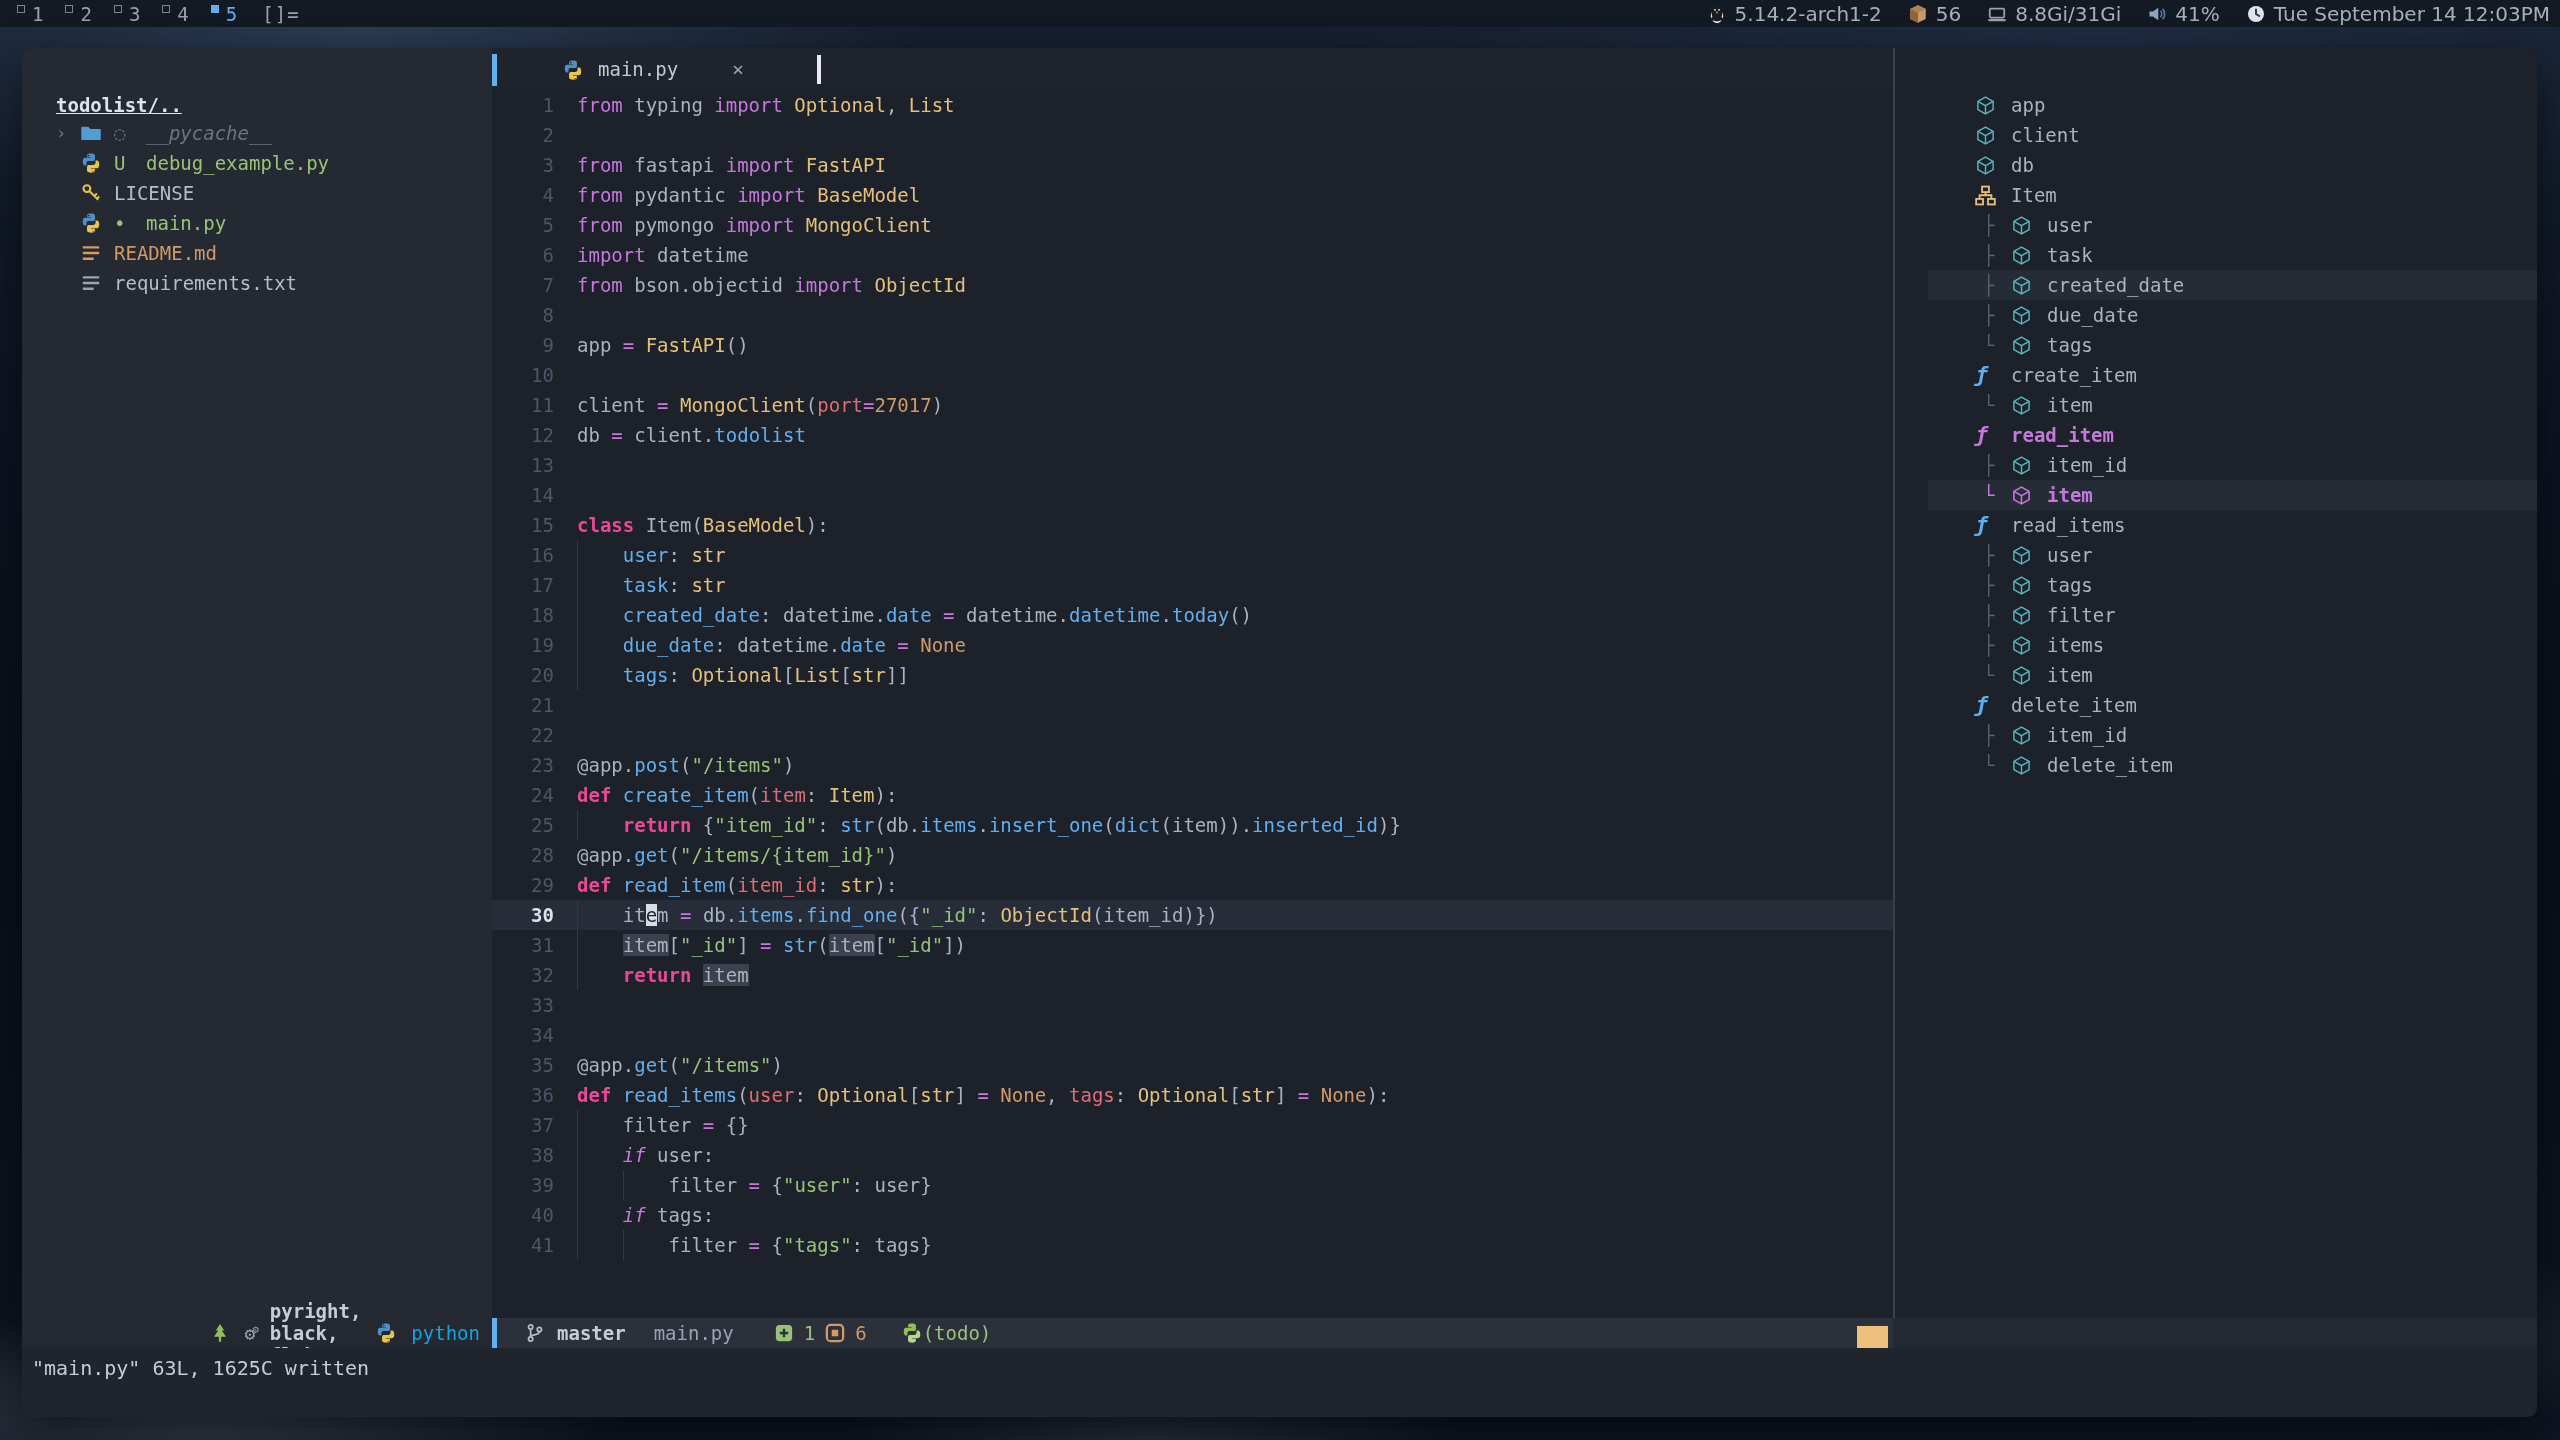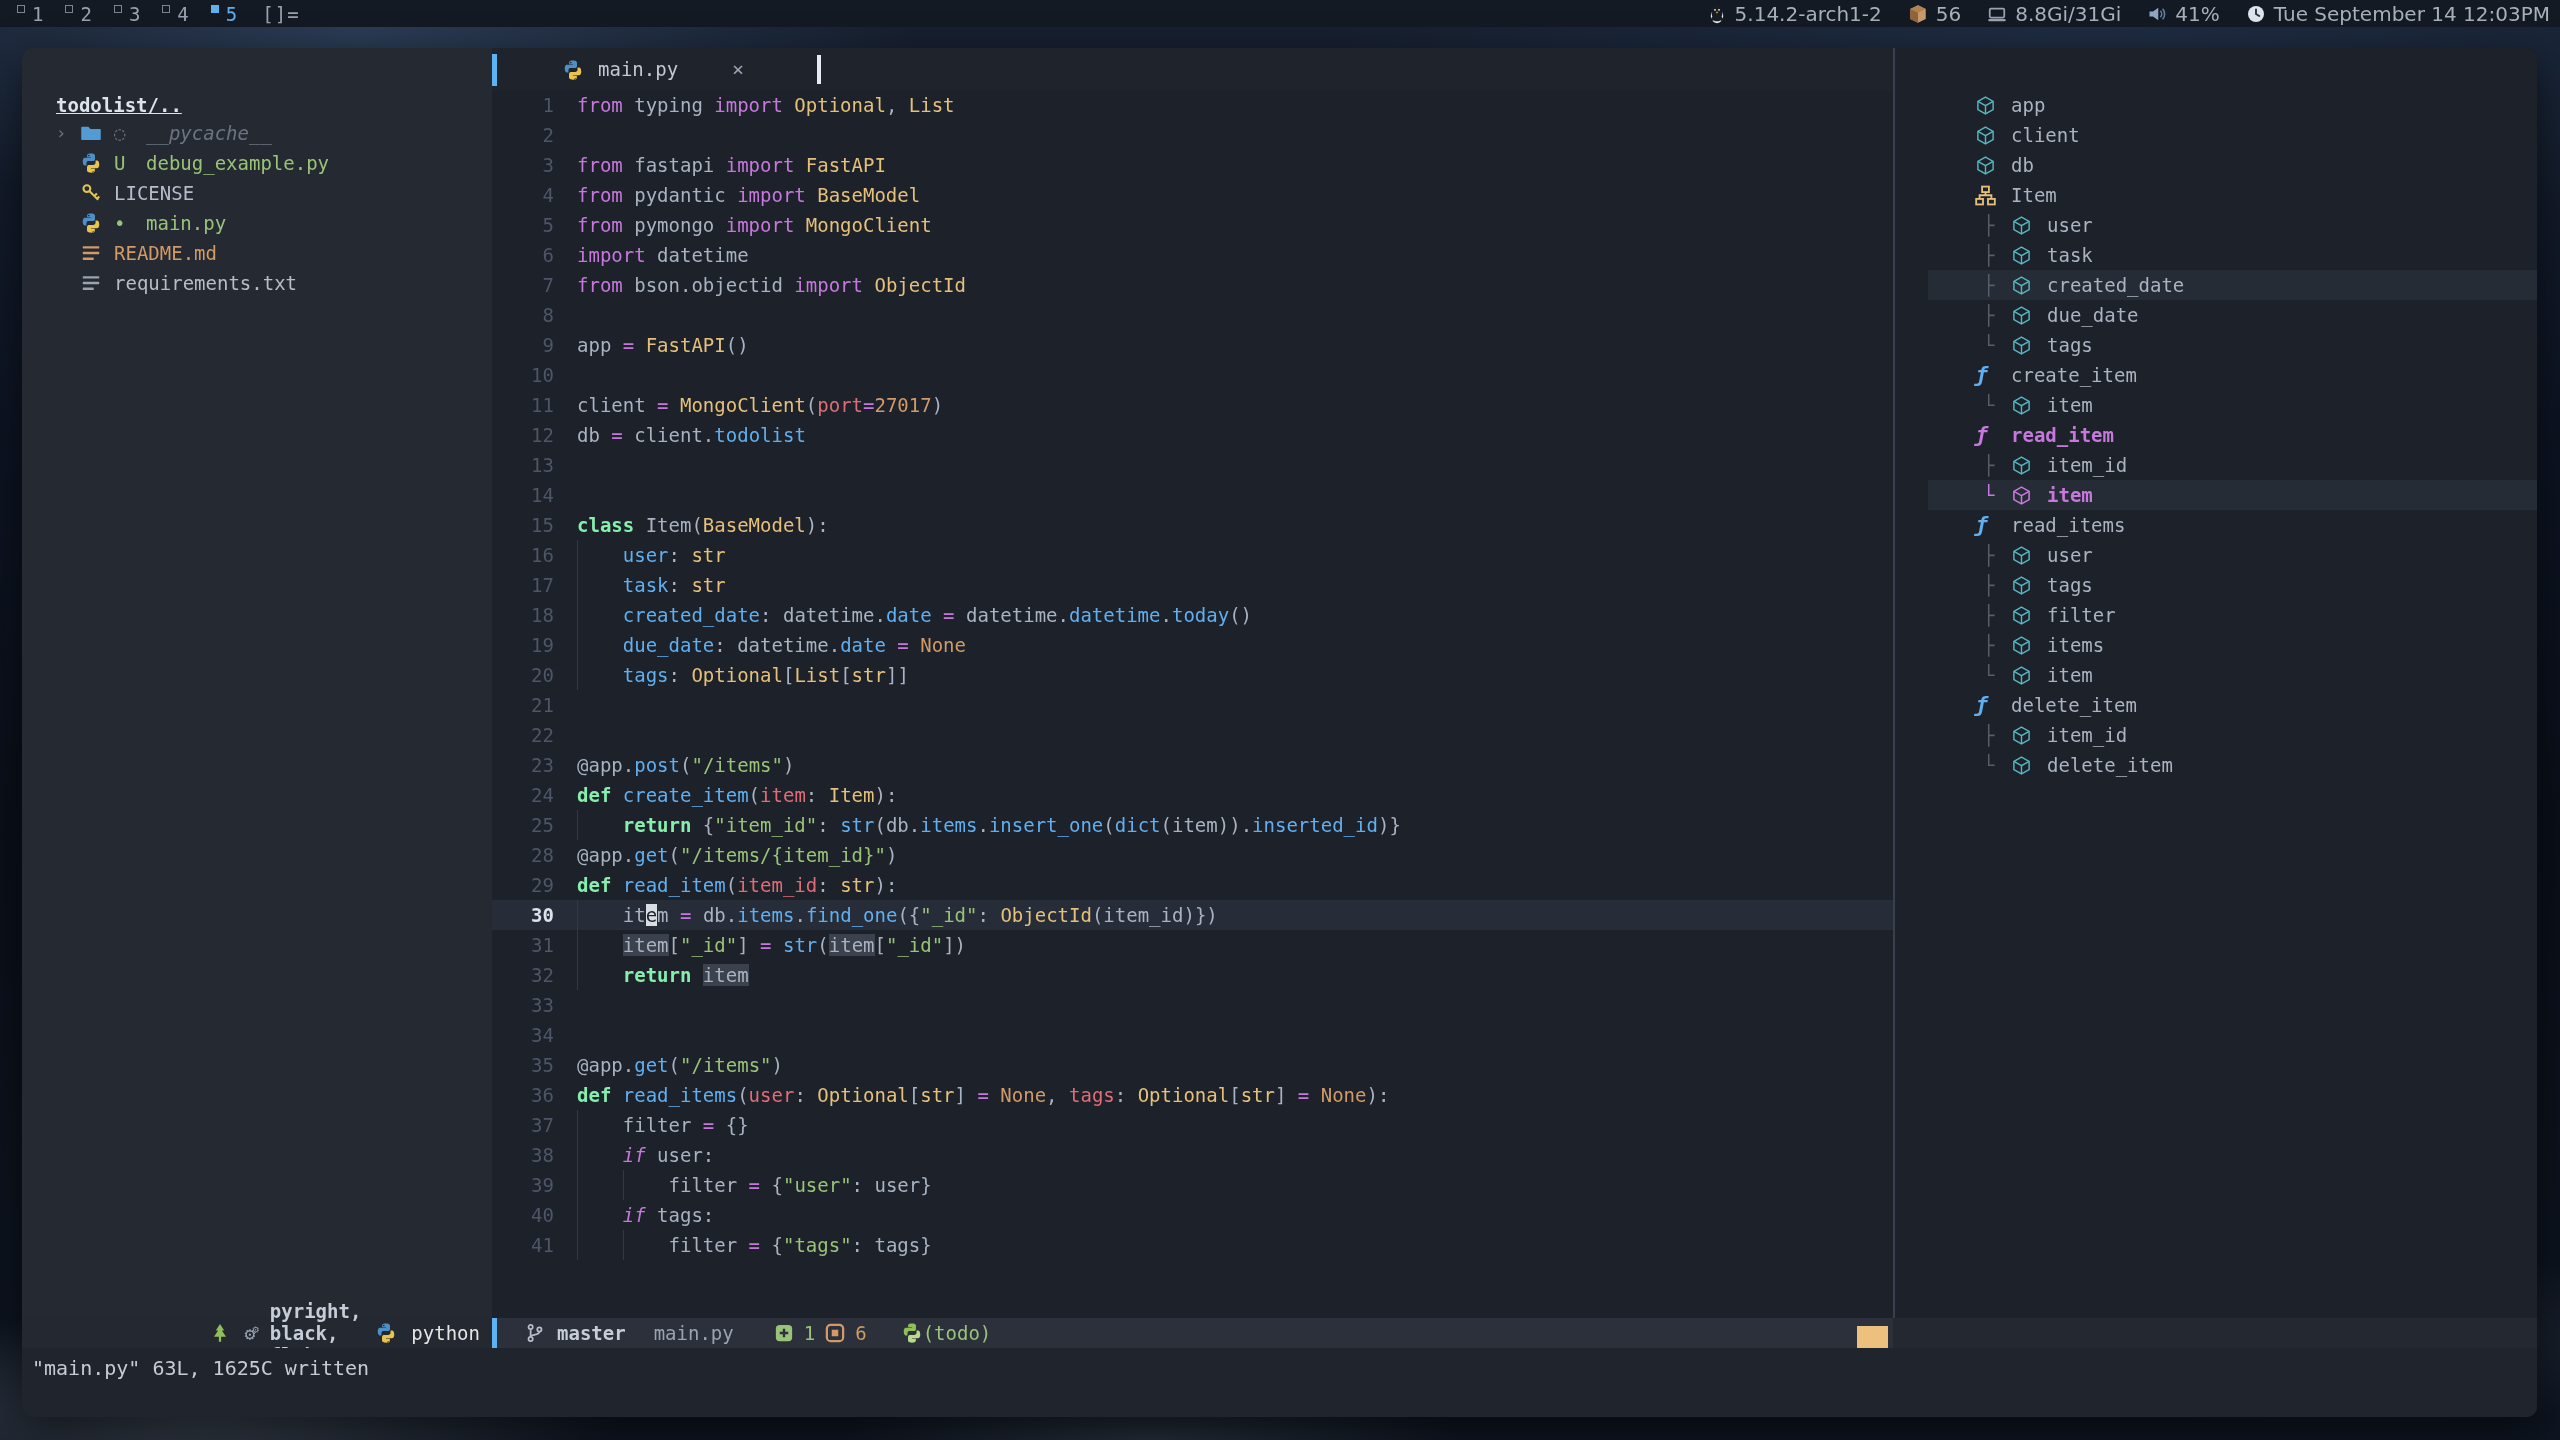--- a/index.html
+++ b/index.html
@@ -58,21 +58,21 @@
   .tab-close { margin-left:40px; color:#9aa3b2; font-size:20px; cursor:pointer; }
   .tab-caret { position:absolute; left:325px; top:7px; width:4px; height:29px; background:#e8ecf2; }
   .code { position:absolute; left:0; top:42px; width:100%; }
   .cl { display:flex; height:30px; line-height:30px; position:relative; }
   .cl .gut { width:62px; text-align:right; color:#4d5668; flex:none; }
   .cl .txt { position:relative; padding-left:23px; white-space:pre; flex:1; }
   .cl.cur { background:#262d38; }
   .cl.cur .gut { color:#dde2ea; font-weight:bold; }
   .guide { position:absolute; top:0; width:1px; height:30px; background:#323945; }
   .c-pl { color:#a9b2c0; } .c-kw { color:#c678dd; }
-  .c-kwb { color:#86efac; font-weight:bold; } .c-kwi { color:#c678dd; font-style:italic; }
+  .c-kwb { color:#ec4899; font-weight:bold; } .c-kwi { color:#c678dd; font-style:italic; }
   .c-ty { color:#e5c07b; } .c-fn { color:#61afef; } .c-str { color:#98c379; }
   .c-num { color:#d19a66; } .c-param { color:#e06c75; } .c-op { color:#c678dd; }
   .c-hl { color:#a9b2c0; background:#3b414d; }
   .c-cursor { color:#1c212a; background:#d9dde4; }
   
   .vsep { position:absolute; left:1871px; top:0; width:2px; height:1270px; background:#39404d; }
   .outline { position:absolute; left:1873px; top:42px; right:0; }
   .ol-row { height:30px; line-height:30px; position:relative; display:flex; align-items:center;
     color:#aab3c0; cursor:pointer; }
   .ol-row.rowhl::before { content:""; position:absolute; left:33px; right:0; top:0; bottom:0;
@@ -92,21 +92,21 @@
     display:flex; align-items:center; color:#9aa3b2; }
   .sl-indicator { width:5px; height:30px; background:#5fb2f2; flex:none; }
   .sl-left { display:flex; align-items:center; gap:12px; margin-left:28px; }
   .sl-branch { font-weight:bold; color:#c6cdd8; }
   .sl-file { margin-left:28px; color:#9aa3b2; }
   .sl-diff { display:flex; align-items:center; gap:10px; margin-left:40px; }
   .sl-added { color:#98c379; } .sl-changed { color:#d19a66; }
   .sl-venv { display:flex; align-items:center; margin-left:34px; color:#98c379; }
   .sl-right { position:absolute; right:1413px; display:flex; align-items:center; gap:14px; }
   .sl-lsp { font-weight:bold; color:#c6cdd8; }
-  .sl-ft { color:#e5e5e5; }
+  .sl-ft { color:#0ea5e9; }
   .sl-gears { color:#9aa3b0; font-size:18px; letter-spacing:-3px; }
   .sl-gears .g2 { font-size:11px; vertical-align:super; }
   .sl-progress { position:absolute; right:5px; top:8px; width:31px; height:22px; background:#eec07e; }
   .msgline { position:absolute; left:0; top:1300px; width:100%; height:69px; background:#1f242d; }
   .msg-text { position:absolute; left:10px; top:8px; font-size:20px; color:#c6ccd6; }
   svg { display:block; }
 </style>
 </head>
 <body>
 

